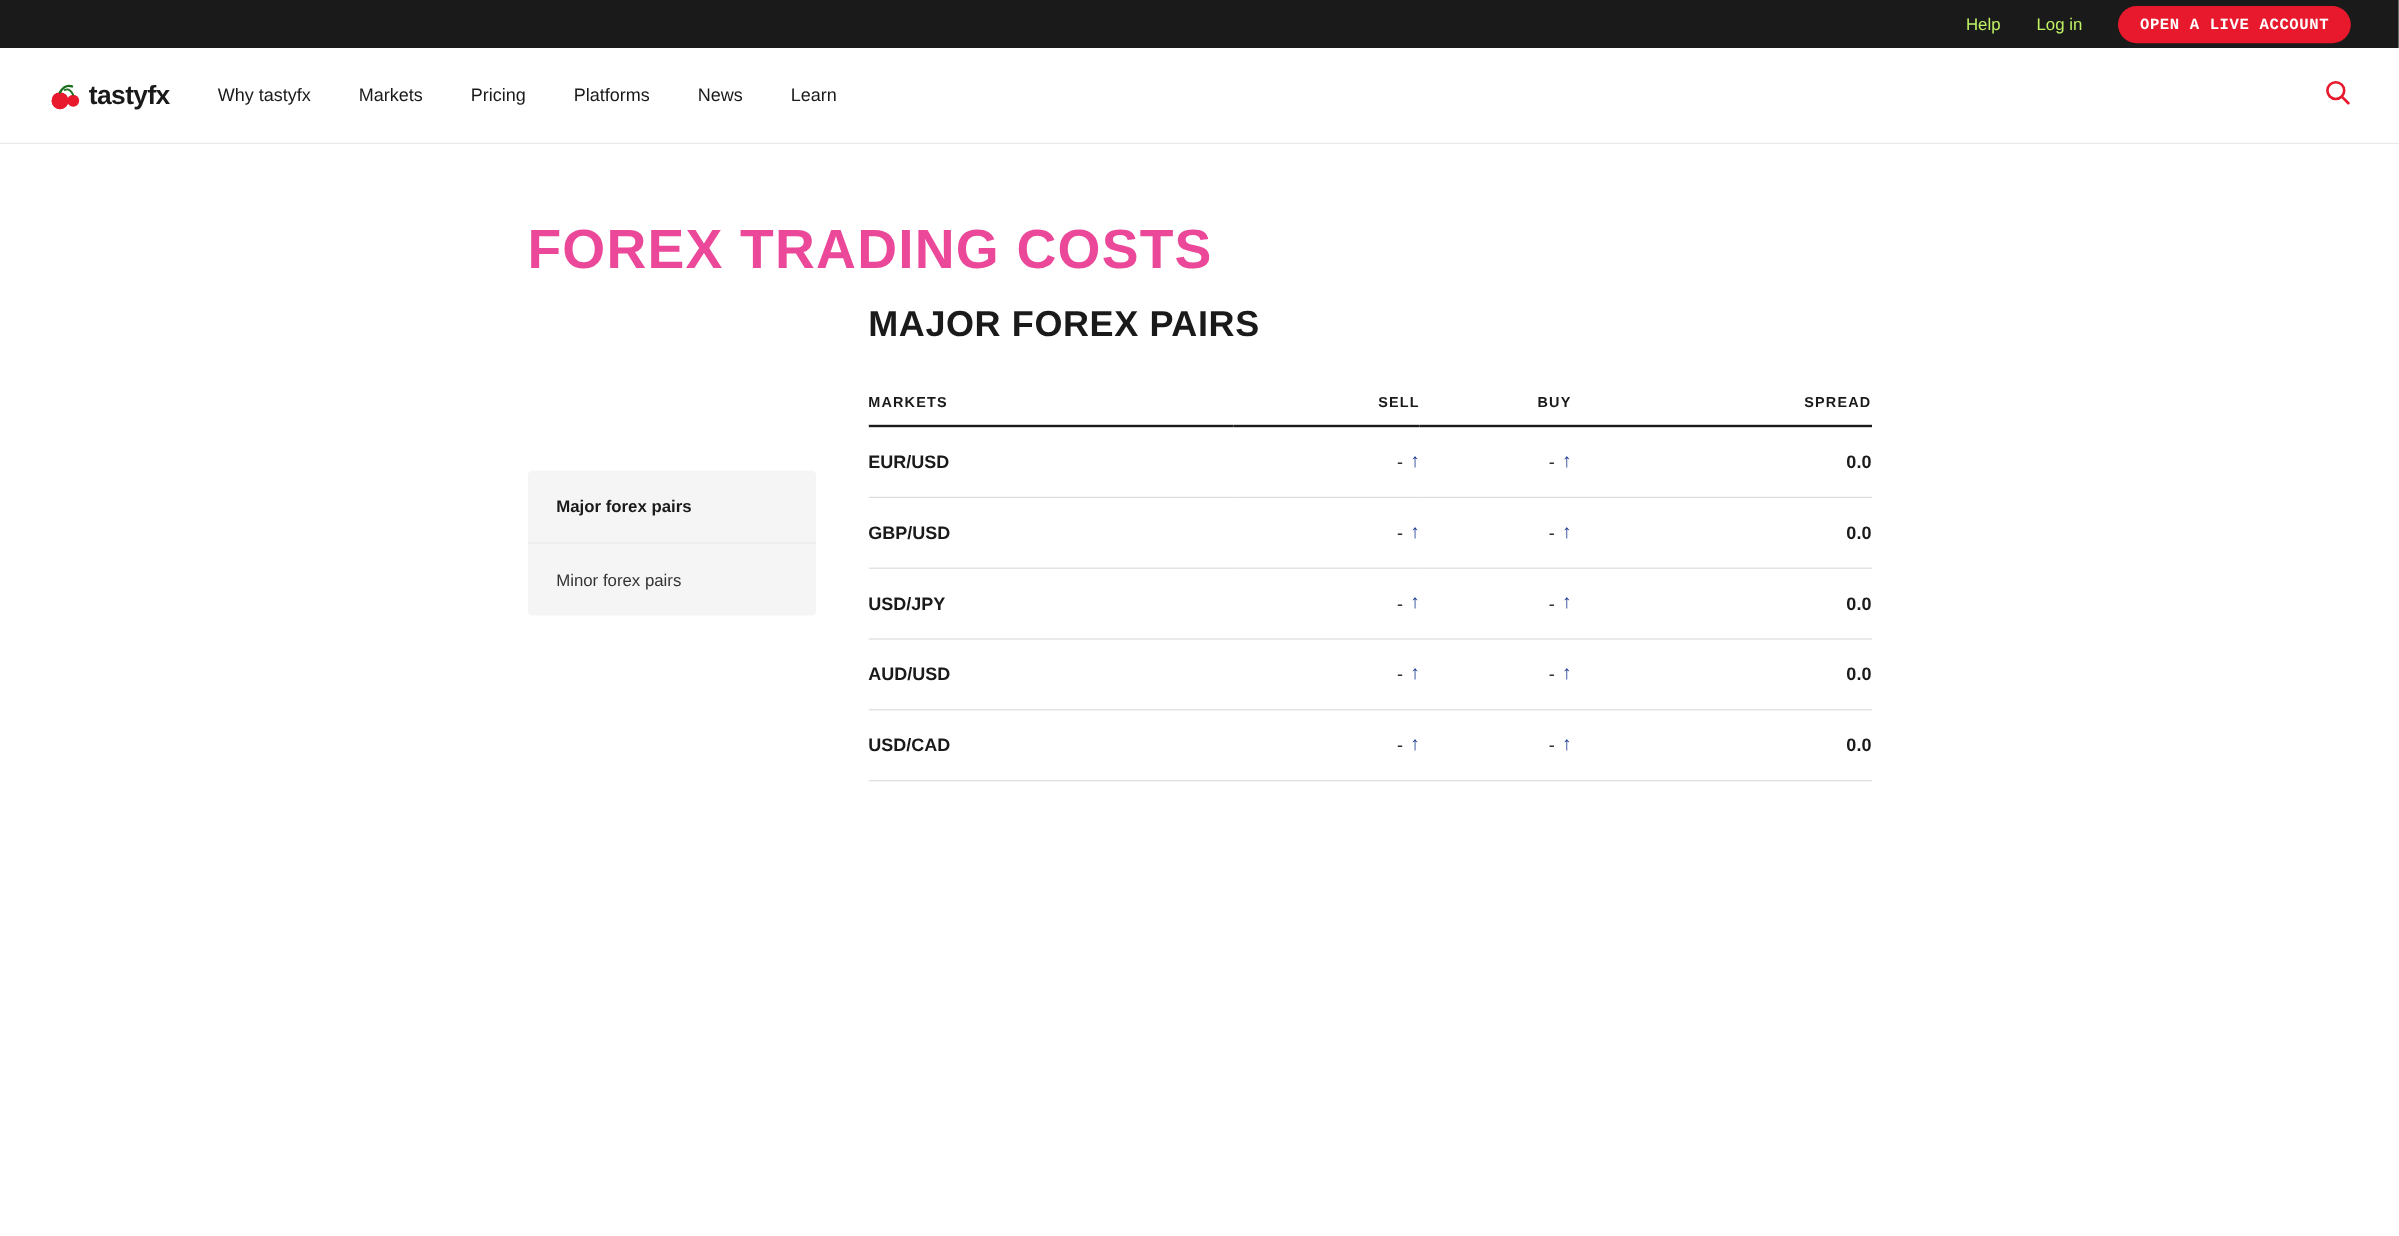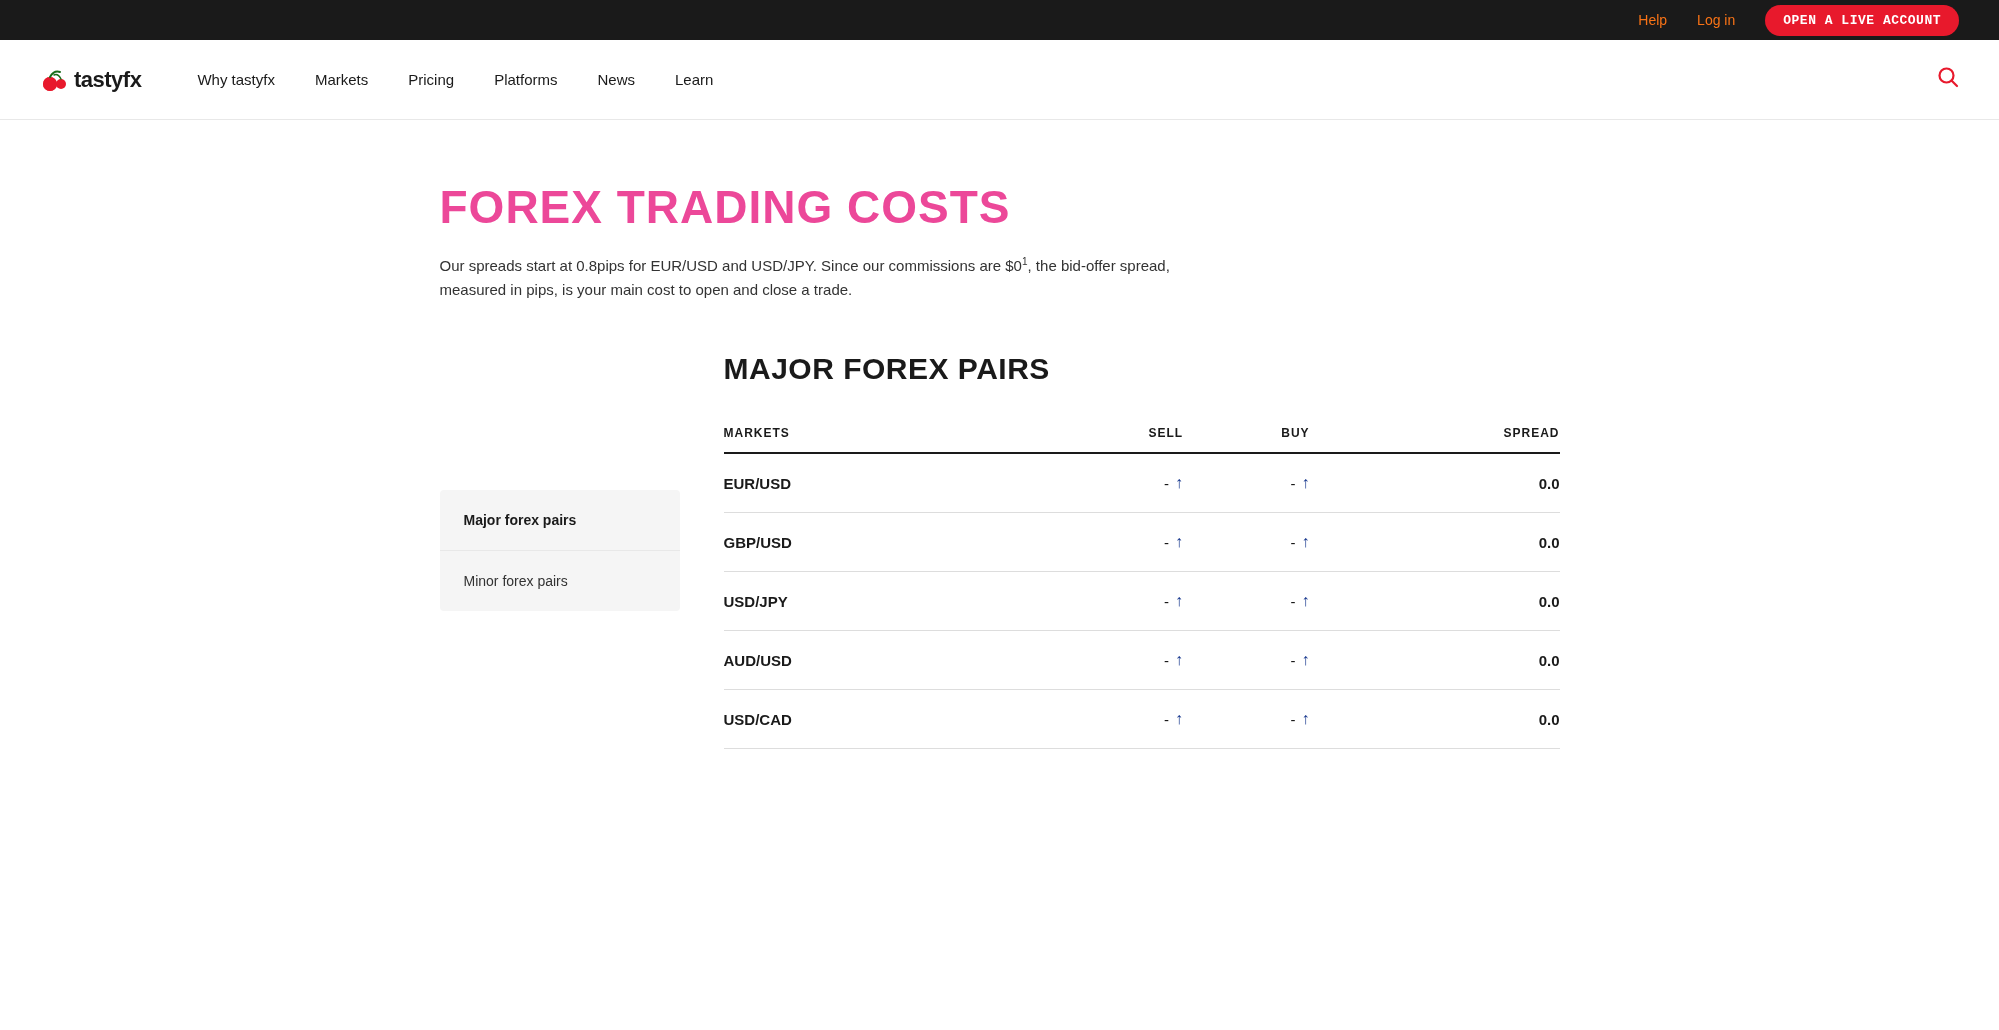--- a/index.html
+++ b/index.html
@@ -9,21 +9,21 @@
     .top-bar {
       background: #1a1a1a;
       display: flex;
       justify-content: flex-end;
       align-items: center;
       padding: 0 40px;
       height: 40px;
       gap: 30px;
     }
     .top-bar a {
-      color: #f97316;
+      color: #bef264;
       text-decoration: none;
       font-size: 14px;
       cursor: pointer;
     }
     .top-bar .open-account-btn {
       background: #e8192c;
       color: #fff;
       border: none;
       padding: 8px 18px;
       border-radius: 20px;
@@ -42,21 +42,21 @@
       padding: 0 40px;
       height: 80px;
       border-bottom: 1px solid #e8e8e8;
       background: #fff;
     }
     .logo {
       display: flex;
       align-items: center;
       gap: 6px;
       text-decoration: none;
-      margin-right: 40px;
+      margin-right: 24px;
     }
     .logo-icon {
       width: 28px;
       height: 28px;
     }
     .logo-text {
       font-size: 22px;
       font-weight: 700;
       color: #1a1a1a;
       letter-spacing: -0.5px;
@@ -232,23 +232,20 @@
   <div class="nav-search">
     <svg width="22" height="22" viewBox="0 0 22 22" fill="none" xmlns="http://www.w3.org/2000/svg">
       <circle cx="9.5" cy="9.5" r="7" stroke="#e8192c" stroke-width="2.2"></circle>
       <line x1="14.5" y1="14.5" x2="20" y2="20" stroke="#e8192c" stroke-width="2.2" stroke-linecap="round"></line>
     </svg>
   </div>
 </nav>
 
 <div class="page-content">
   <h1 class="page-title">FOREX TRADING COSTS</h1>
-  <p class="page-subtitle">
-    Our spreads start at 0.8pips for EUR/USD and USD/JPY. Since our commissions are $0<sup>1</sup>, the bid-offer spread, measured in pips, is your main cost to open and close a trade.
-  </p>
 
   <div class="main-layout">
 
     <div class="sidebar">
       <div class="sidebar-item active">Major forex pairs</div>
       <div class="sidebar-item">Minor forex pairs</div>
     </div>
 
     <div class="table-area">
       <h2 class="table-section-title">MAJOR FOREX PAIRS</h2>

